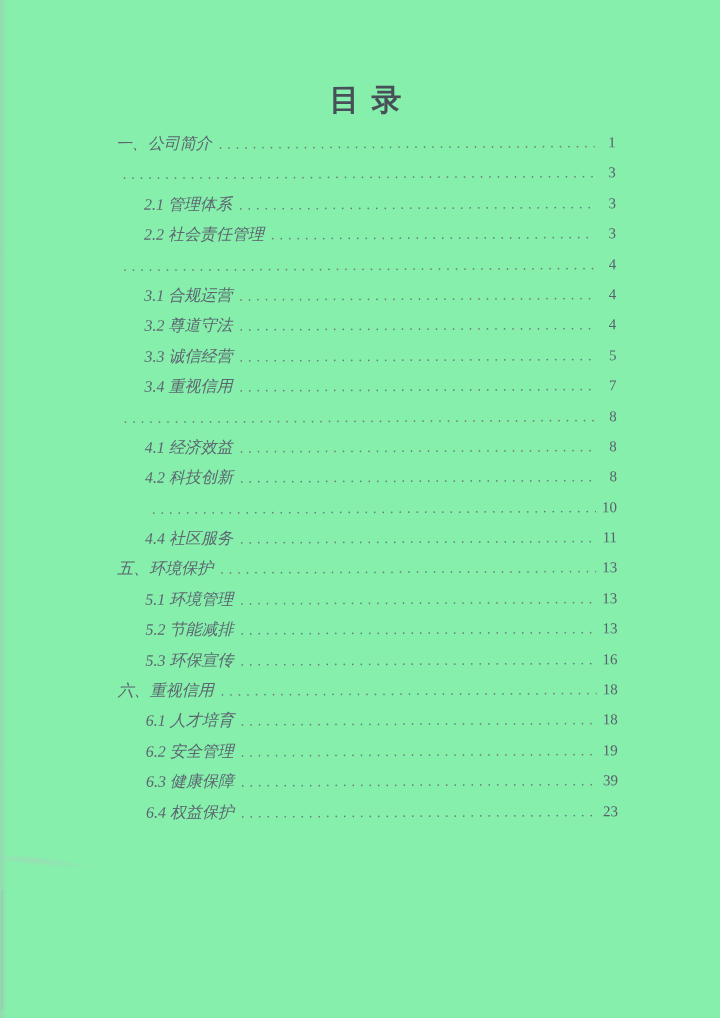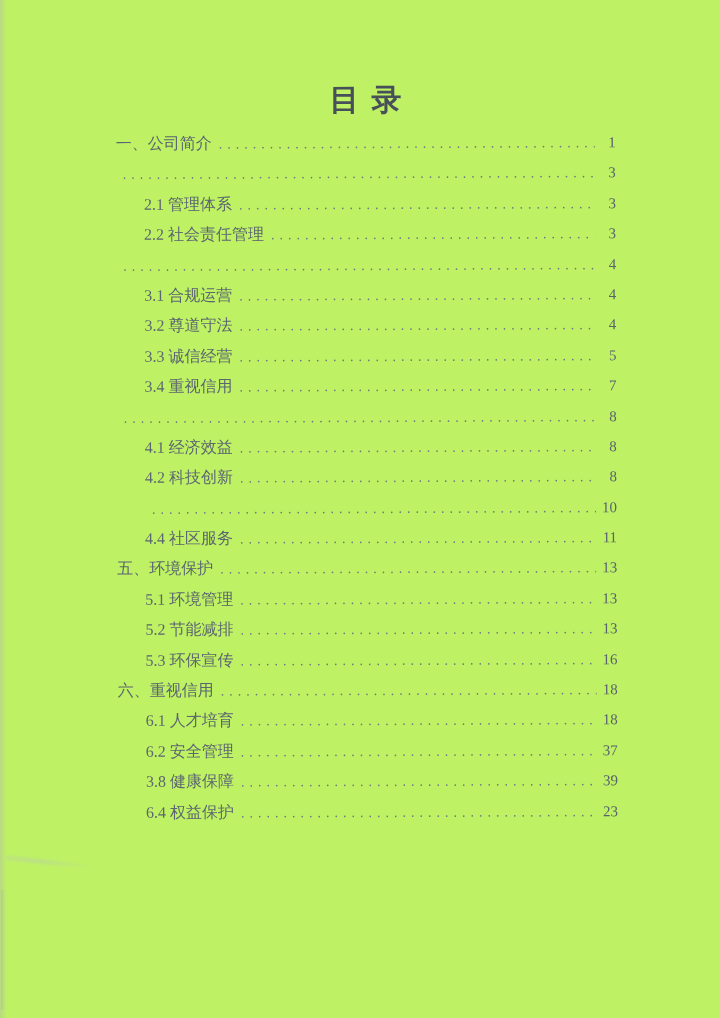--- a/index.html
+++ b/index.html
@@ -10,21 +10,21 @@
   body {
     width: 720px;
     height: 1018px;
     font-family: "Liberation Serif", "DejaVu Serif", serif;
     overflow: hidden;
   }
   .page {
     position: relative;
     width: 720px;
     height: 1018px;
-    background: #bef264;
+    background: #86efac;
     overflow: hidden;
   }
   
   .edge-left {
     position: absolute;
     left: 0; top: 0; bottom: 0;
     width: 7px;
     background: linear-gradient(to right, rgba(175,178,182,0.38), rgba(255,255,255,0));
     pointer-events: none;
   }
@@ -76,20 +76,21 @@
     line-height: 30.4px;
     font-size: 16px;
     color: #5c6670;
   }
   .toc-row.level-2 {
     padding-left: 28px;
   }
   .toc-label {
     white-space: nowrap;
     flex: 0 0 auto;
+    font-style: italic;
   }
   .toc-dots {
     flex: 1 1 auto;
     overflow: hidden;
     white-space: nowrap;
     margin-left: 7px;
     margin-right: 5px;
     color: #6e7880;
     font-size: 14px;
     letter-spacing: 5px;
@@ -209,24 +210,24 @@
     <span class="toc-page">18</span>
   </div>
         <div class="toc-row level-2">
     <span class="toc-label">6.1 人才培育</span>
     <span class="toc-dots"></span>
     <span class="toc-page">18</span>
   </div>
         <div class="toc-row level-2">
     <span class="toc-label">6.2 安全管理</span>
     <span class="toc-dots"></span>
-    <span class="toc-page">37</span>
-  </div>
-        <div class="toc-row level-2">
-    <span class="toc-label">3.8 健康保障</span>
+    <span class="toc-page">19</span>
+  </div>
+        <div class="toc-row level-2">
+    <span class="toc-label">6.3 健康保障</span>
     <span class="toc-dots"></span>
     <span class="toc-page">39</span>
   </div>
         <div class="toc-row level-2">
     <span class="toc-label">6.4 权益保护</span>
     <span class="toc-dots"></span>
     <span class="toc-page">23</span>
   </div>
       </div>
   </div>

